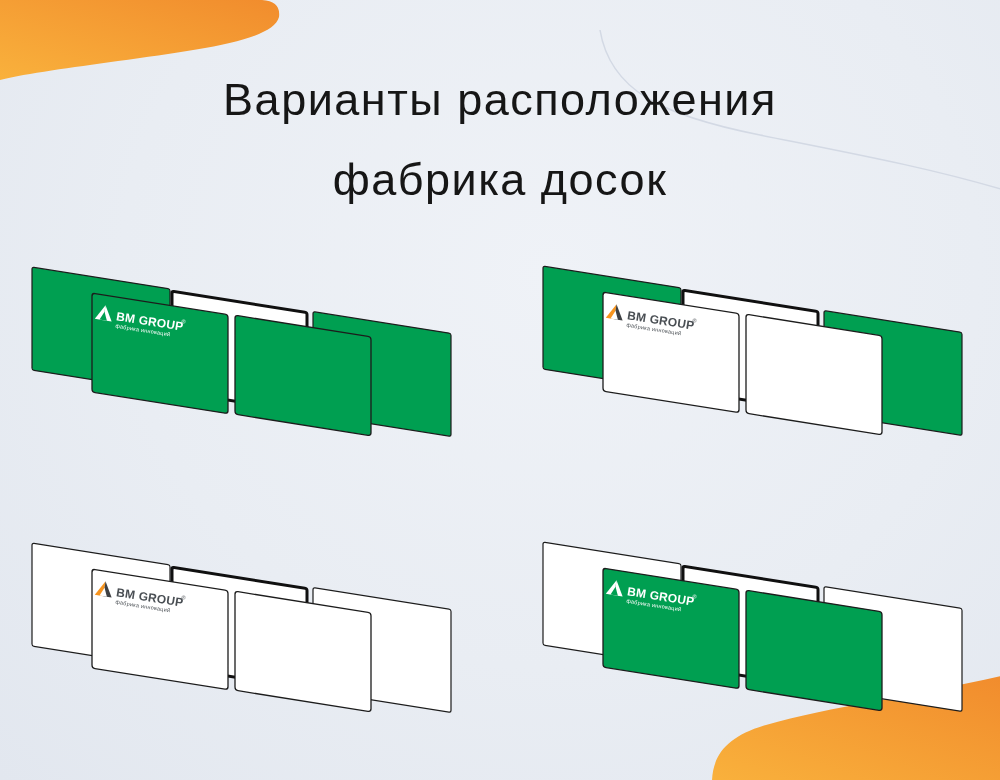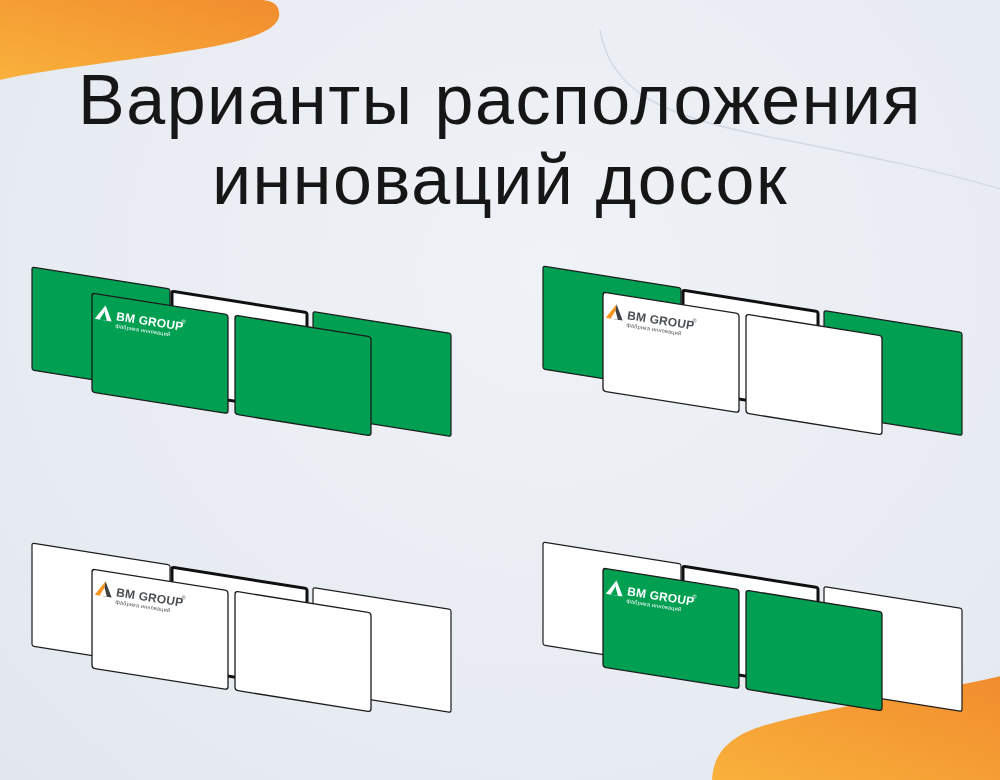--- a/index.html
+++ b/index.html
@@ -5,21 +5,21 @@
   html,body{margin:0;padding:0;}
   body{
     width:1000px;height:780px;overflow:hidden;position:relative;
     background:radial-gradient(ellipse at 55% 35%, #EFF2F7 0%, #E9EDF3 55%, #E2E7EF 100%);
     font-family:"Liberation Sans", sans-serif;
   }
   #canvas{position:absolute;inset:0;width:1000px;height:780px;}
   #bg-decor{position:absolute;left:0;top:0;}
   .title{
     position:absolute;top:60px;left:0;width:1000px;text-align:center;
-    font-size:70px;line-height:80px;letter-spacing:1.5px;font-weight:400;color:#161616;
+    font-size:45px;line-height:80px;letter-spacing:1.5px;font-weight:400;color:#161616;
   }
   .title span{display:block;}
   .variant{position:absolute;width:470px;height:200px;}
   #v0{left:0px;  top:255px;}
   #v1{left:511px;top:254px;}
   #v2{left:0px;  top:531px;}
   #v3{left:511px;top:530px;}
   .panel{stroke:#1C1C1C;stroke-width:1.2px;}
   .door{stroke-width:1.3px;}
   .frame{fill:#FFFFFF;stroke:#101010;stroke-width:3px;}
@@ -39,21 +39,21 @@
         <stop offset="1" stop-color="#F18C2D"></stop>
       </linearGradient>
     </defs>
     <path d="M600,30 C610,90 660,115 760,135 S930,168 1004,190" fill="none" stroke-width="1.5" stroke="#D3D9E4"></path>
     <path d="M0,0 H262 Q281,1 279,17 C273,41 196,50 118,61 C70,68 28,73 0,80 Z" fill="url(#orangeGrad)"></path>
     <path d="M1001,676 C918,695 828,707 766,725 C729,736 713,753 712,781 L1001,781 Z" fill="url(#orangeGrad)"></path>
   </svg>
 
   <div class="title">
     <span>Варианты расположения</span>
-    <span>инноваций досок</span>
+    <span>фабрика досок</span>
   </div>
 
   <div id="v0" class="variant">
     <svg width="470" height="200" viewBox="0 0 470 200">
       <g transform="skewY(9)">
         <rect class="panel" x="32" y="7" width="138" height="103" rx="2" fill="#009F51"></rect>
         <rect class="panel" x="313" y="7" width="138" height="103" rx="2" fill="#009F51"></rect>
         <rect class="frame" x="172" y="9" width="135" height="100" rx="2"></rect>
         <rect class="panel door" x="92" y="23.5" width="136" height="99" rx="3" fill="#009F51"></rect>
         <rect class="panel door" x="235" y="23" width="136" height="99" rx="3" fill="#009F51"></rect>

